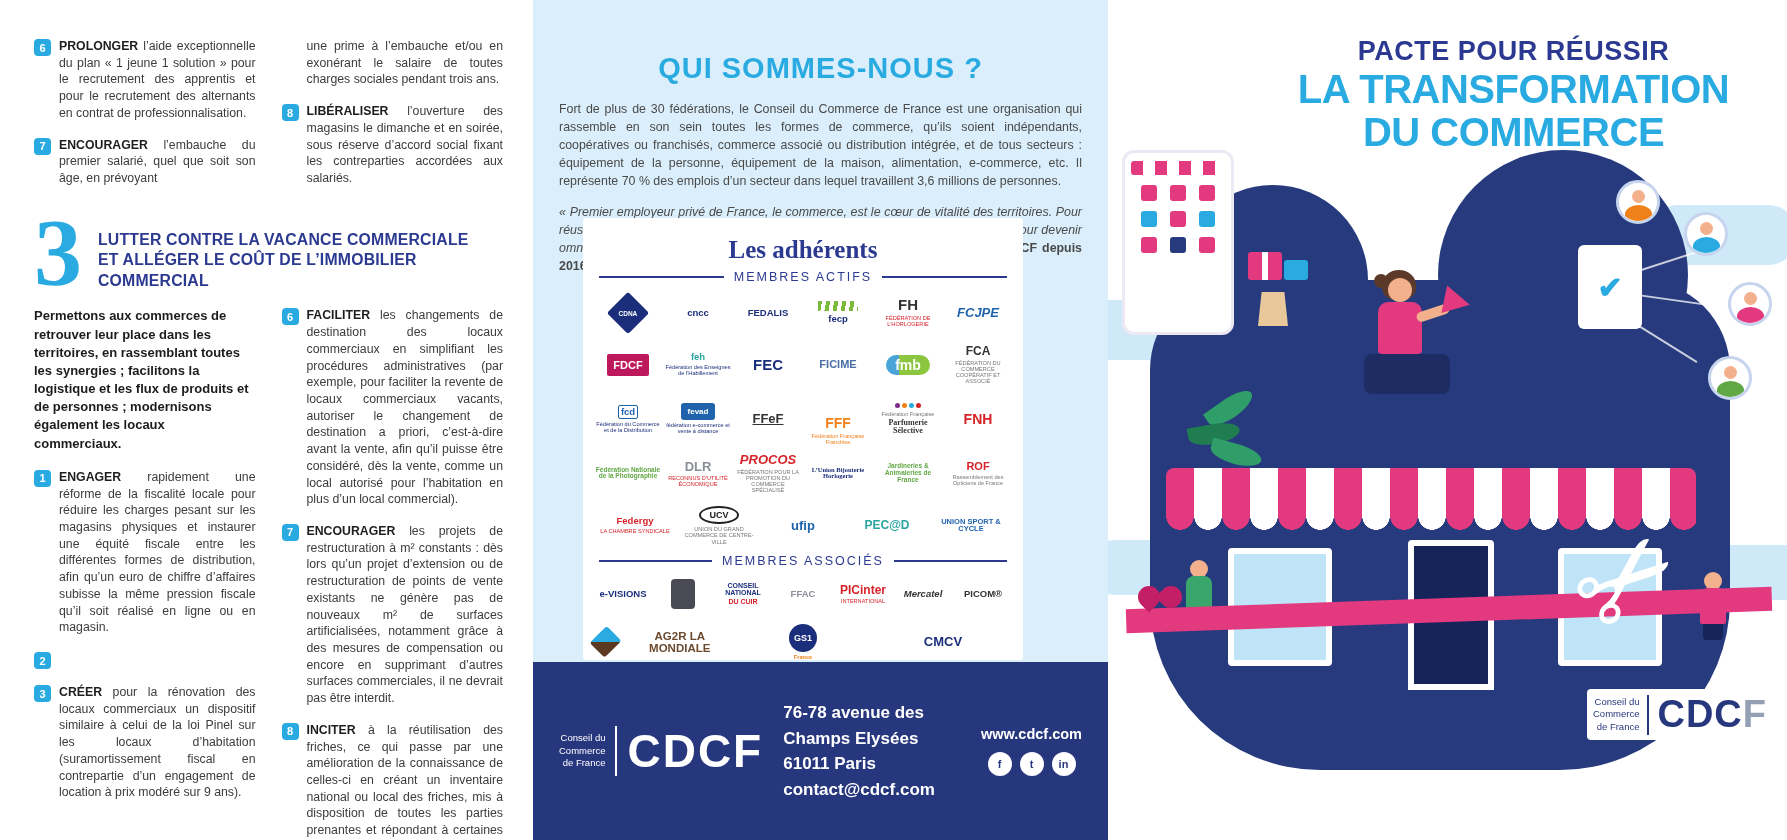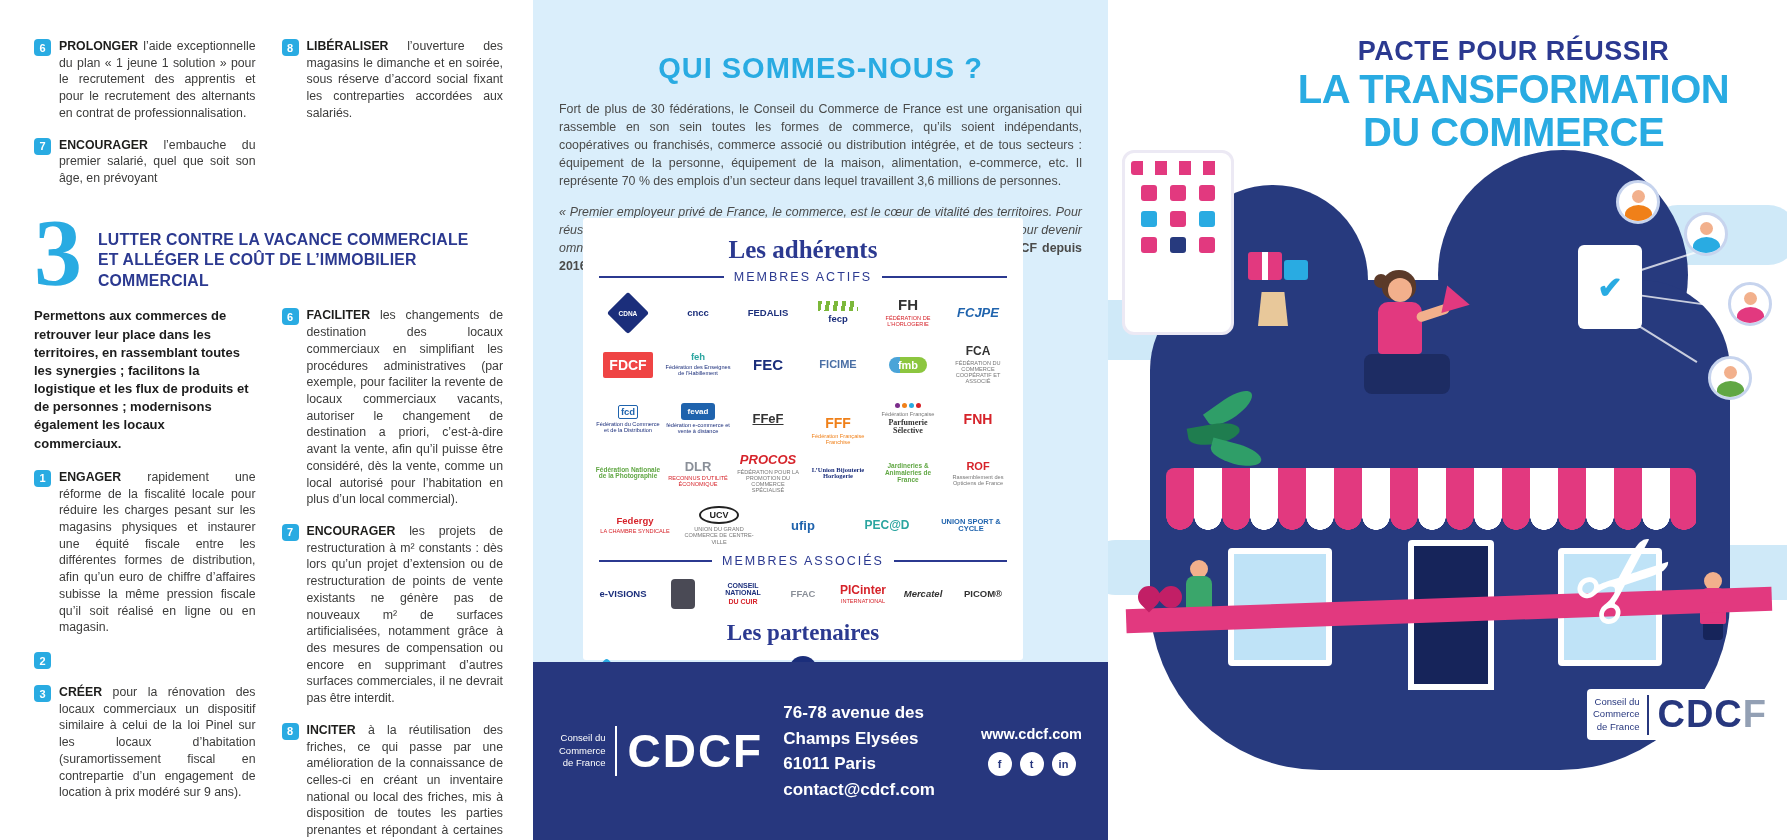--- a/index.html
+++ b/index.html
@@ -39,23 +39,23 @@
   .lg-name{font-size:9.5px;font-weight:700;line-height:1.05;}
   .lg-sub{font-size:5.6px;line-height:1.1;color:#777;}
   .c-navy .lg-name{color:#1b2e7b;} .c-blue .lg-name{color:#1f63ad;}
   .c-red .lg-name{color:#d6232a;} .c-orange .lg-name{color:#f08019;margin-top:23px;} .c-green .lg-name{color:#61a744;}
   .c-teal .lg-name{color:#2ba5a0;} .c-dark .lg-name{color:#333;} .c-gray .lg-name{color:#8a8f98;}
   .c-steel .lg-name{color:#4a6fa5;} .c-brown .lg-name{color:#6b4a2f;}
   .sub-red .lg-sub{color:#d6232a;} .sub-orange .lg-sub{color:#f08019;} .sub-navy .lg-sub{color:#1b2e7b;}
   .diamond{width:30px;height:30px;background:#1b2e7b;transform:rotate(45deg);display:flex;align-items:center;justify-content:center;border-radius:3px;margin:3px 0;}
   .diamond span{transform:rotate(-45deg);color:#fff;font-size:6.5px;font-weight:700;}
   .stripes{width:40px;height:10px;background:repeating-linear-gradient(100deg,#7cb83a 0 4px,#fff 4px 8px);margin-bottom:1px;}
-  .pillbox{background:#8cc63f;background:linear-gradient(90deg,#4aa4d8 0 30%,#8cc63f 30%);border-radius:14px;padding:2px 9px;color:#fff;font-weight:700;font-size:11px;}
+  .pillbox{background:#8cc63f;background:linear-gradient(90deg,#4aa4d8 0 30%,#8cc63f 30%);border-radius:14px;padding:2px 9px;color:#fff;font-weight:700;font-size:14px;}
   .bluebox{background:#1f63ad;border-radius:3px;padding:4px 7px;color:#fff;font-weight:700;font-size:8px;}
-  .redbox{background:#ef4444;border-radius:2px;padding:5px 6px;color:#fff;font-weight:700;font-size:14px;}
+  .redbox{background:#be185d;border-radius:2px;padding:5px 6px;color:#fff;font-weight:700;font-size:11px;}
   .ovalbox{border:2px solid #222;border-radius:50%;padding:2px 8px;font-weight:700;font-size:9px;color:#222;}
   .circle-logo{width:28px;height:28px;border-radius:50%;background:#1b2e7b;color:#fff;display:flex;align-items:center;justify-content:center;font-size:9px;font-weight:700;}
   .emblem{width:24px;height:30px;background:#4a4a55;border-radius:4px;}
   .dotrow{display:flex;gap:2px;margin-bottom:1px;}
   .dot{width:5px;height:5px;border-radius:50%;}
   .duo-diamond{width:24px;height:24px;transform:rotate(45deg);background:linear-gradient(135deg,#29abe2 50%,#5b3a21 50%);border-radius:3px;margin-right:6px;}
   .partner-cell{flex-direction:row;gap:6px;}
   .partner-cell .lg-name{font-size:11.5px;}
 
   .mfooter{position:absolute;left:0;bottom:0;width:100%;height:178px;background:#27377e;color:#fff;display:flex;align-items:center;padding:0 26px;box-sizing:border-box;gap:20px;}
@@ -139,20 +139,24 @@
           <span class="badge">6</span>
           <p class="pt-text"><b>PROLONGER</b> <span>l’aide exceptionnelle du plan « 1 jeune 1 solution » pour le recrutement des apprentis et pour le recrutement des alternants en contrat de professionnalisation.</span></p>
         </div>
         <div class="pt">
           <span class="badge">7</span>
           <p class="pt-text"><b>ENCOURAGER</b> <span>l’embauche du premier salarié, quel que soit son âge, en prévoyant</span></p>
         </div>
       </div>
       <div>
         <div class="pt">
+          <span class="badge hidden"></span>
+          <p class="pt-text"><span>une prime à l’embauche et/ou en exonérant le salaire de toutes charges sociales pendant trois ans.</span></p>
+        </div>
+        <div class="pt">
           <span class="badge">8</span>
           <p class="pt-text"><b>LIBÉRALISER</b> <span>l’ouverture des magasins le dimanche et en soirée, sous réserve d’accord social fixant les contreparties accordées aux salariés.</span></p>
         </div>
       </div>
     </div>
 
     <div class="sec-head">
       <div class="big-num">3</div>
       <div class="sec-titles">
         <div>LUTTER CONTRE LA VACANCE COMMERCIALE</div>
@@ -357,21 +361,20 @@
             <span class="lg-sub">INTERNATIONAL</span>
           </div>
         <div class="cell c-dark">
             <span class="lg-name" style="font-style:italic">Mercatel</span>
           </div>
         <div class="cell c-dark">
             <span class="lg-name">PICOM®</span>
           </div>
       </div>
 
-      <div class="serif-title" style="font-size:23px;margin-top:4px">Les partenaires</div>
 
       <div class="logo-row" style="min-height:44px">
         <div class="cell partner-cell c-brown">
             <span class="duo-diamond"></span>
             <span class="lg-name">AG2R LA MONDIALE</span>
           </div>
         <div class="cell sub-orange">
             <span class="circle-logo">GS1</span>
             <span class="lg-sub" style="font-weight:700">France</span>
           </div>

